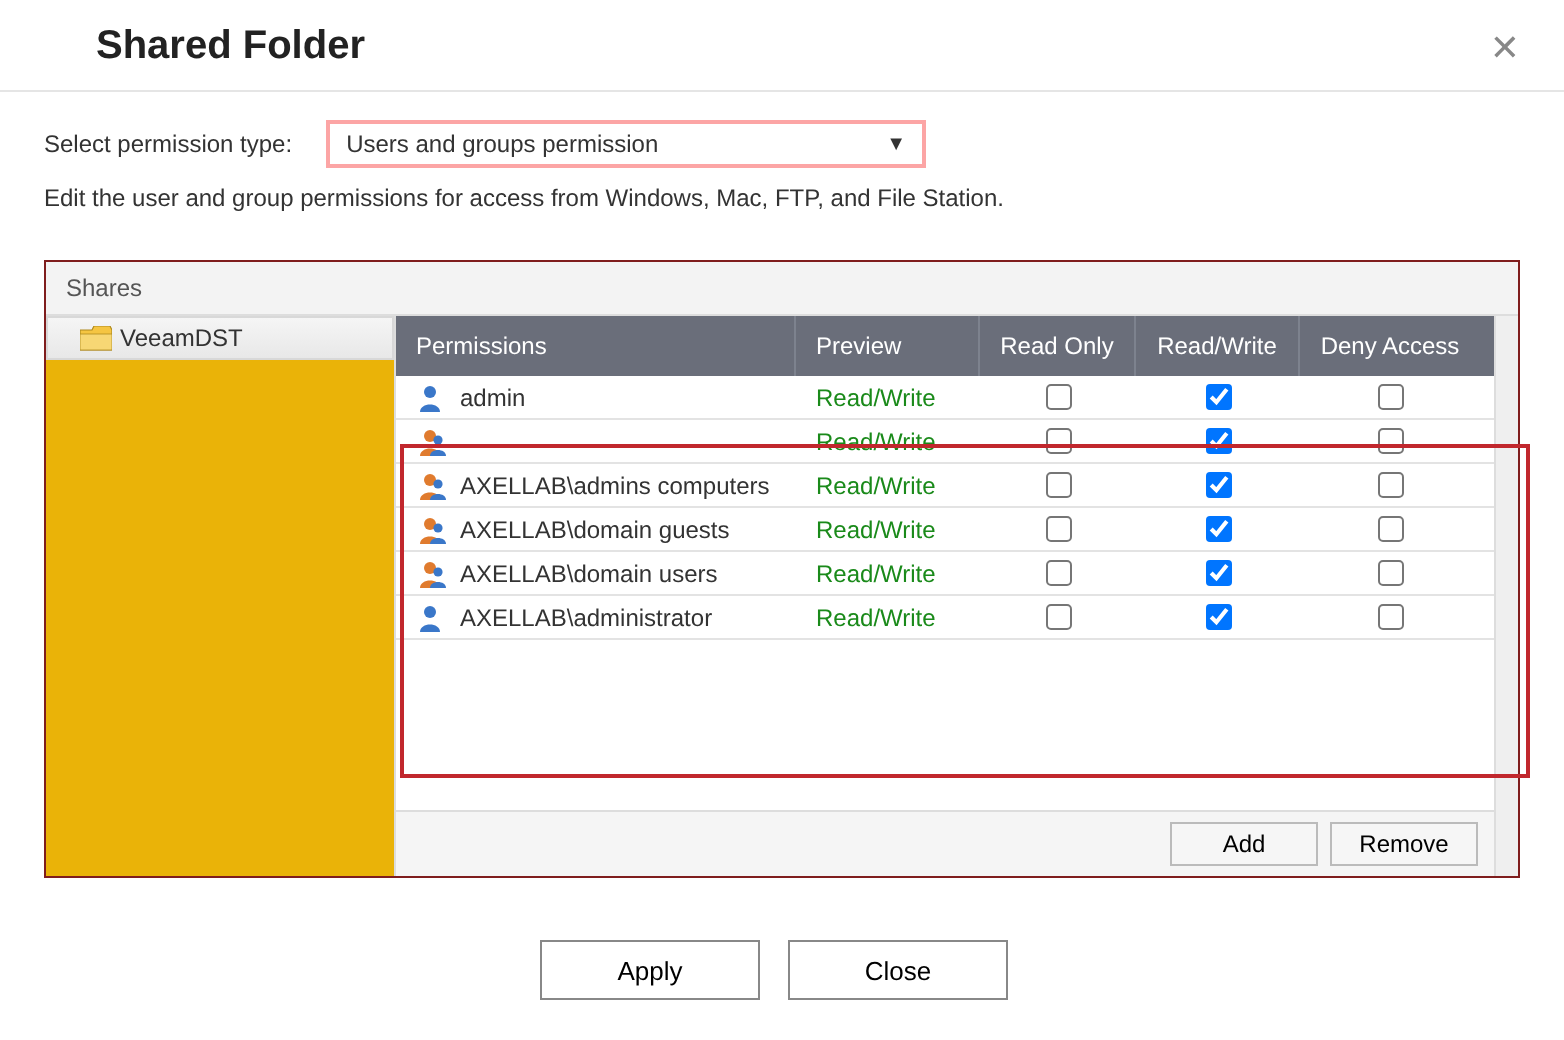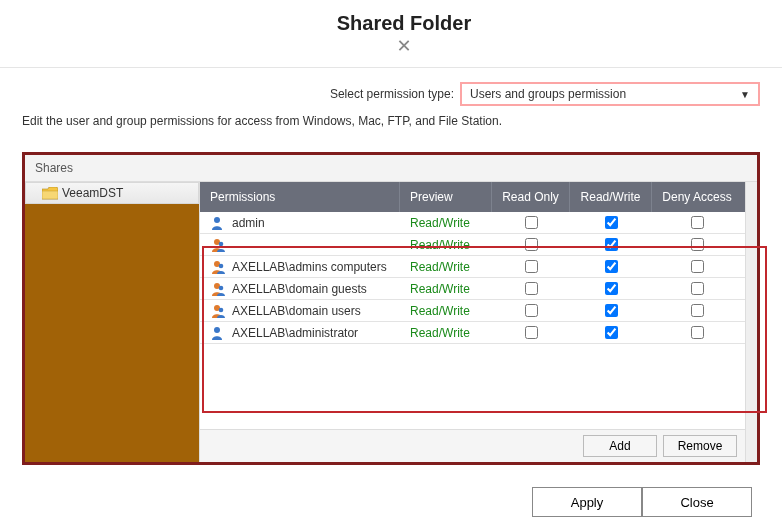--- a/index.html
+++ b/index.html
@@ -18,21 +18,20 @@
     background: #fff;
     display: flex;
     flex-direction: column;
   }
   .header {
     display: flex;
     justify-content: space-between;
     align-items: center;
     padding: 12px 22px 10px 48px;
     border-bottom: 1px solid #e5e5e5;
-    flex-direction: column;
   }
   .title {
     font-size: 20px;
     font-weight: bold;
     color: #222;
   }
   .close-icon {
     font-size: 18px;
     color: #888;
     cursor: pointer;
@@ -40,23 +39,22 @@
   }
   .content {
     padding: 14px 22px 0 22px;
     flex: 1;
     display: flex;
     flex-direction: column;
   }
   .row-form {
     display: flex;
     align-items: center;
-    gap: 6px;
+    gap: 17px;
     margin-bottom: 8px;
-    justify-content: flex-end;
   }
   .row-form label { font-size: 12px; color: #333; }
   .dropdown {
     border: 2px solid #fca5a5;
     height: 24px;
     width: 300px;
     display: flex;
     align-items: center;
     justify-content: space-between;
     padding: 0 8px;
@@ -67,39 +65,39 @@
   .caret {
     font-size: 10px;
     color: #333;
   }
   .subtext {
     font-size: 12px;
     color: #333;
     margin-bottom: 24px;
   }
   .panel {
-    border: 3px solid #7f1d1d;
+    border: 1px solid #7f1d1d;
     flex: 0 0 auto;
   }
   .panel-header {
     background: #f3f3f3;
     border-bottom: 1px solid #ddd;
     padding: 6px 10px;
     font-size: 12px;
     color: #555;
   }
   .panel-body {
     display: flex;
     height: 280px;
     position: relative;
   }
   .tree {
     width: 175px;
     border-right: 1px solid #ddd;
-    background: #a16207;
+    background: #eab308;
   }
   .tree-node {
     display: flex;
     align-items: center;
     gap: 4px;
     padding: 3px 6px 3px 16px;
     background: linear-gradient(#f5f5f5,#e8e8e8);
     border: 1px solid #d8d8d8;
     margin: 0;
     font-size: 12px;
@@ -177,21 +175,22 @@
     border: 1px solid #bbb;
     background: #f6f6f6;
     height: 22px;
     min-width: 74px;
     font-size: 12px;
     cursor: pointer;
     padding: 0 1px;
   }
   .dialog-footer {
     display: flex;
-    justify-content: flex-end;
+    justify-content: center;
+    gap: 14px;
     padding: 22px 30px 20px 22px;
   }
   .btn {
     border: 1px solid #888;
     background: #fff;
     height: 30px;
     width: 110px;
     font-size: 13px;
     cursor: pointer;
   }

